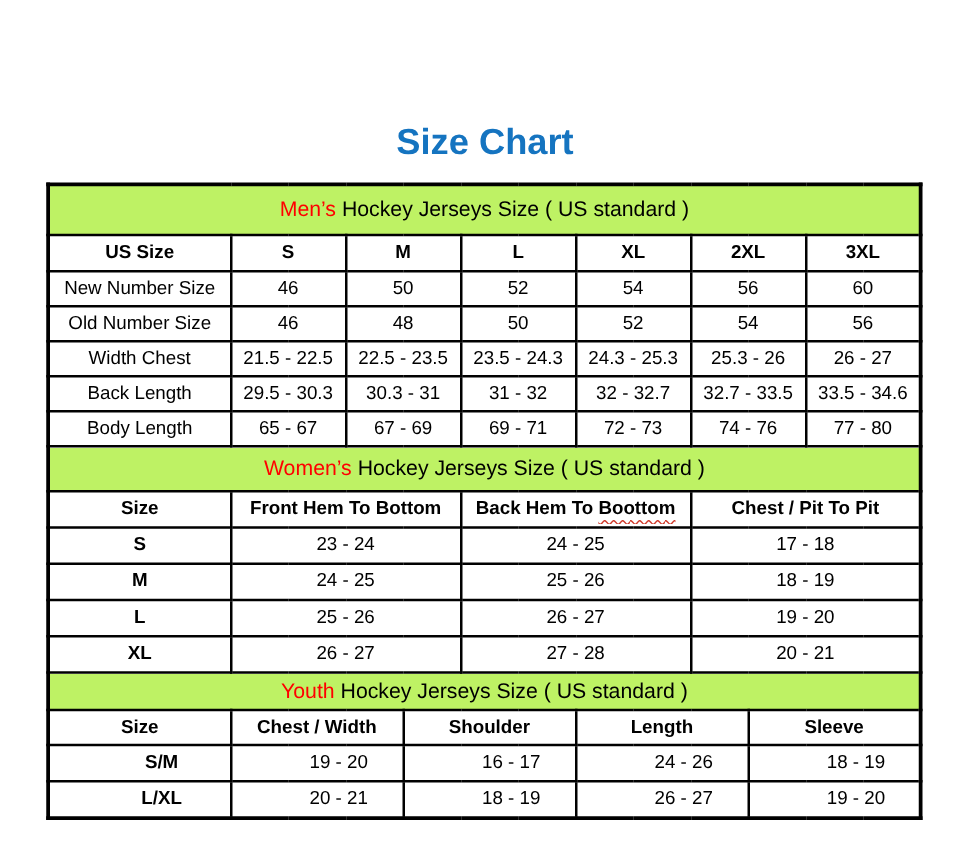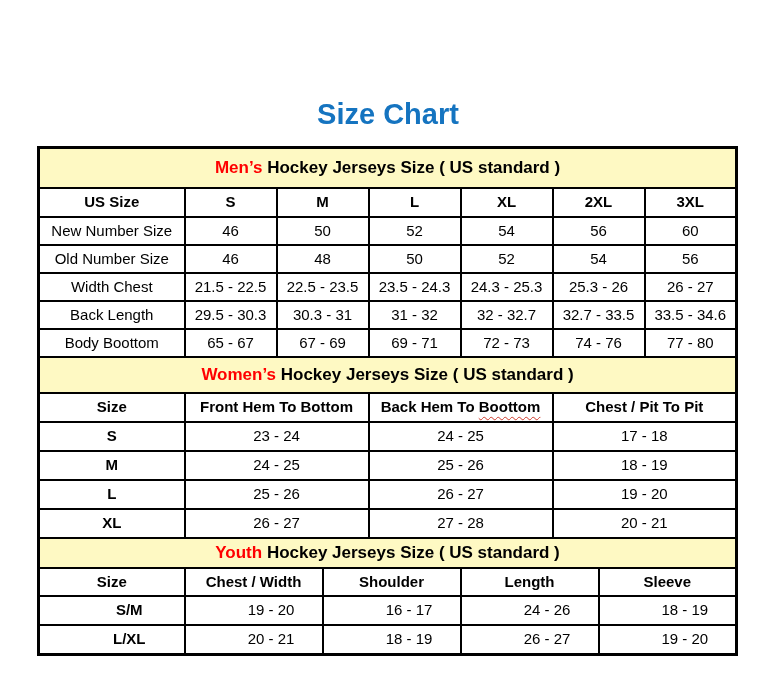--- a/index.html
+++ b/index.html
@@ -33,23 +33,23 @@
     border: 2px solid #000;
     padding: 0;
     text-align: center;
     vertical-align: middle;
     font-size: 15px;
     line-height: 1.1;
     overflow: hidden;
     white-space: nowrap;
   }
   tr.band td {
-    background: #fef9c3;
+    background: #bef264;
     font-size: 17px;
-    font-weight: 700;
+    font-weight: 400;
   }
   .accent { color: #ff0000; }
   tr.hdr td { font-weight: 700; }
   td.lbl-bold { font-weight: 700; }
   .misspell {
     text-decoration-line: underline;
     text-decoration-style: wavy;
     text-decoration-color: #d03a2b;
     text-decoration-thickness: 1px;
     text-underline-offset: 4px;
@@ -132,21 +132,21 @@
     <tr class="row-men">
       <td>Back Length</td>
       <td colspan="2">29.5 - 30.3</td>
       <td colspan="2">30.3 - 31</td>
       <td colspan="2">31 - 32</td>
       <td colspan="2">32 - 32.7</td>
       <td colspan="2">32.7 - 33.5</td>
       <td colspan="2">33.5 - 34.6</td>
     </tr>
     <tr class="row-men">
-      <td>Body Boottom</td>
+      <td>Body Length</td>
       <td colspan="2">65 - 67</td>
       <td colspan="2">67 - 69</td>
       <td colspan="2">69 - 71</td>
       <td colspan="2">72 - 73</td>
       <td colspan="2">74 - 76</td>
       <td colspan="2">77 - 80</td>
     </tr>
 
     <tr class="band band-women">
       <td colspan="13">

